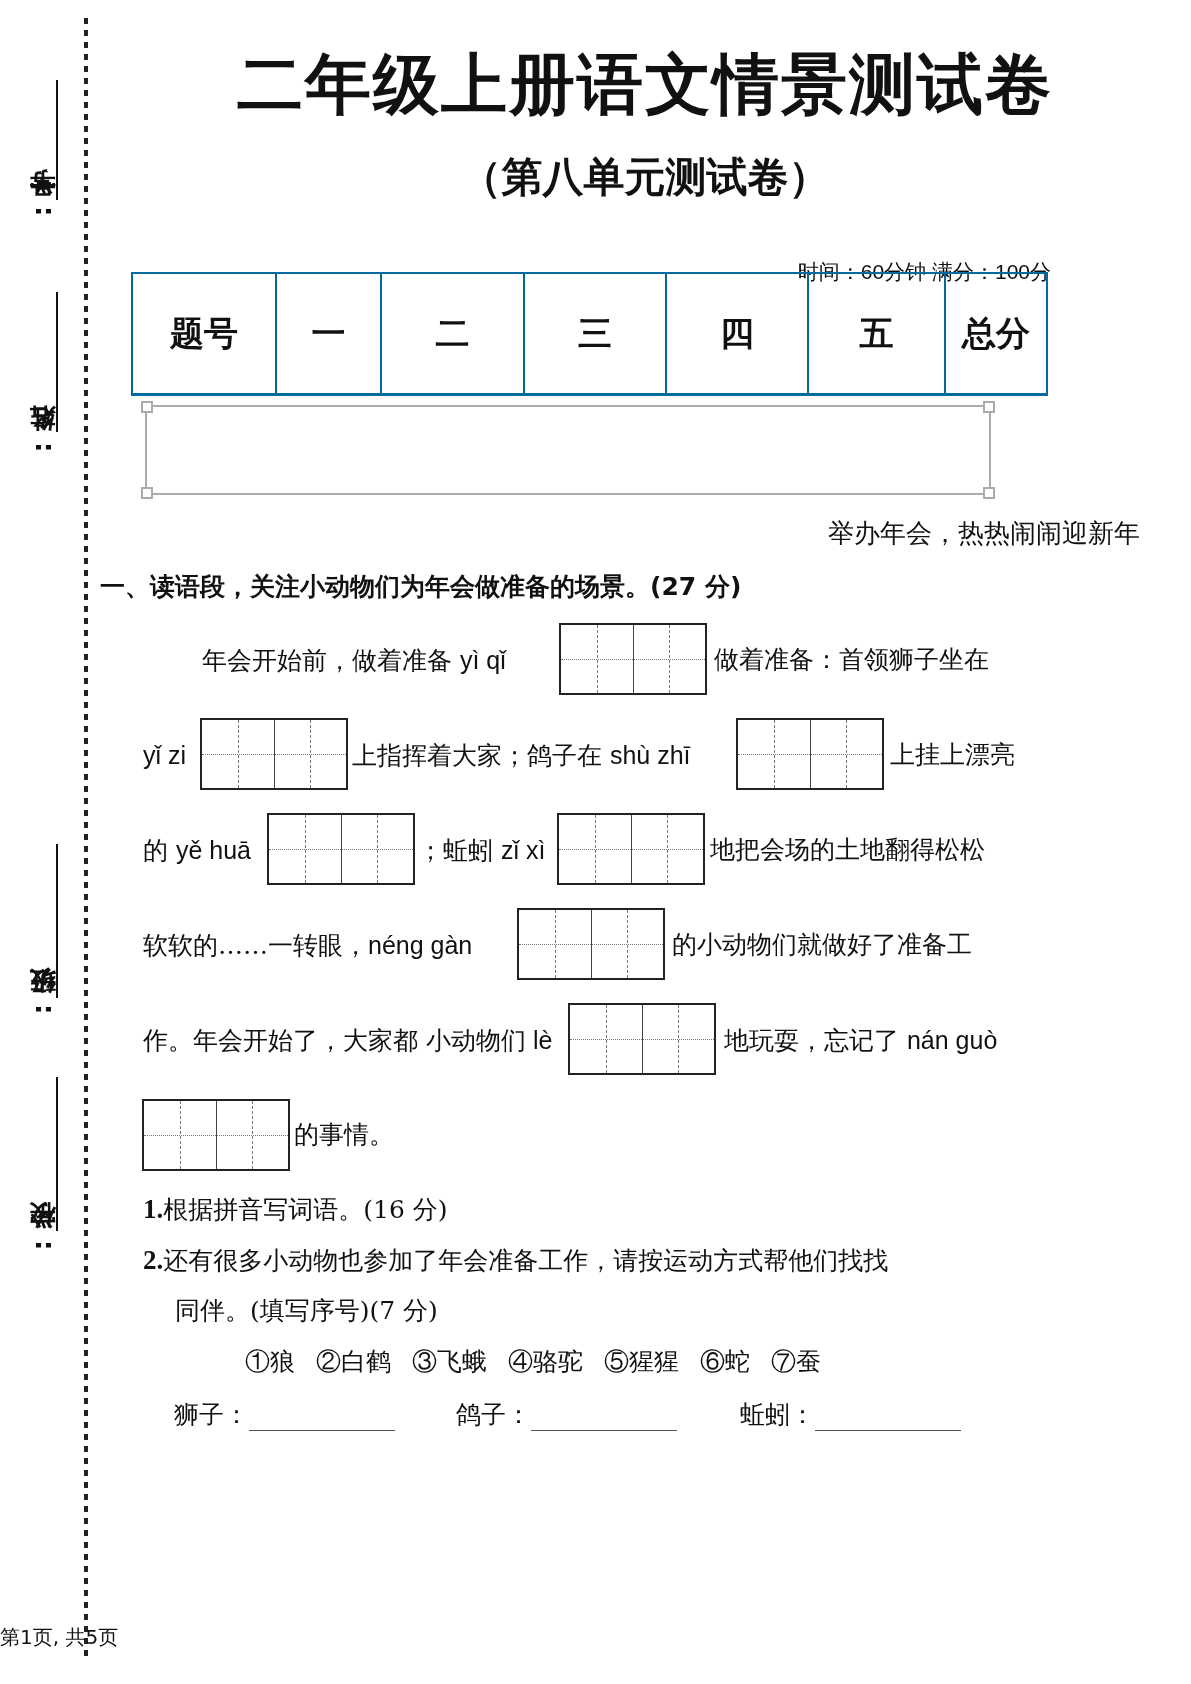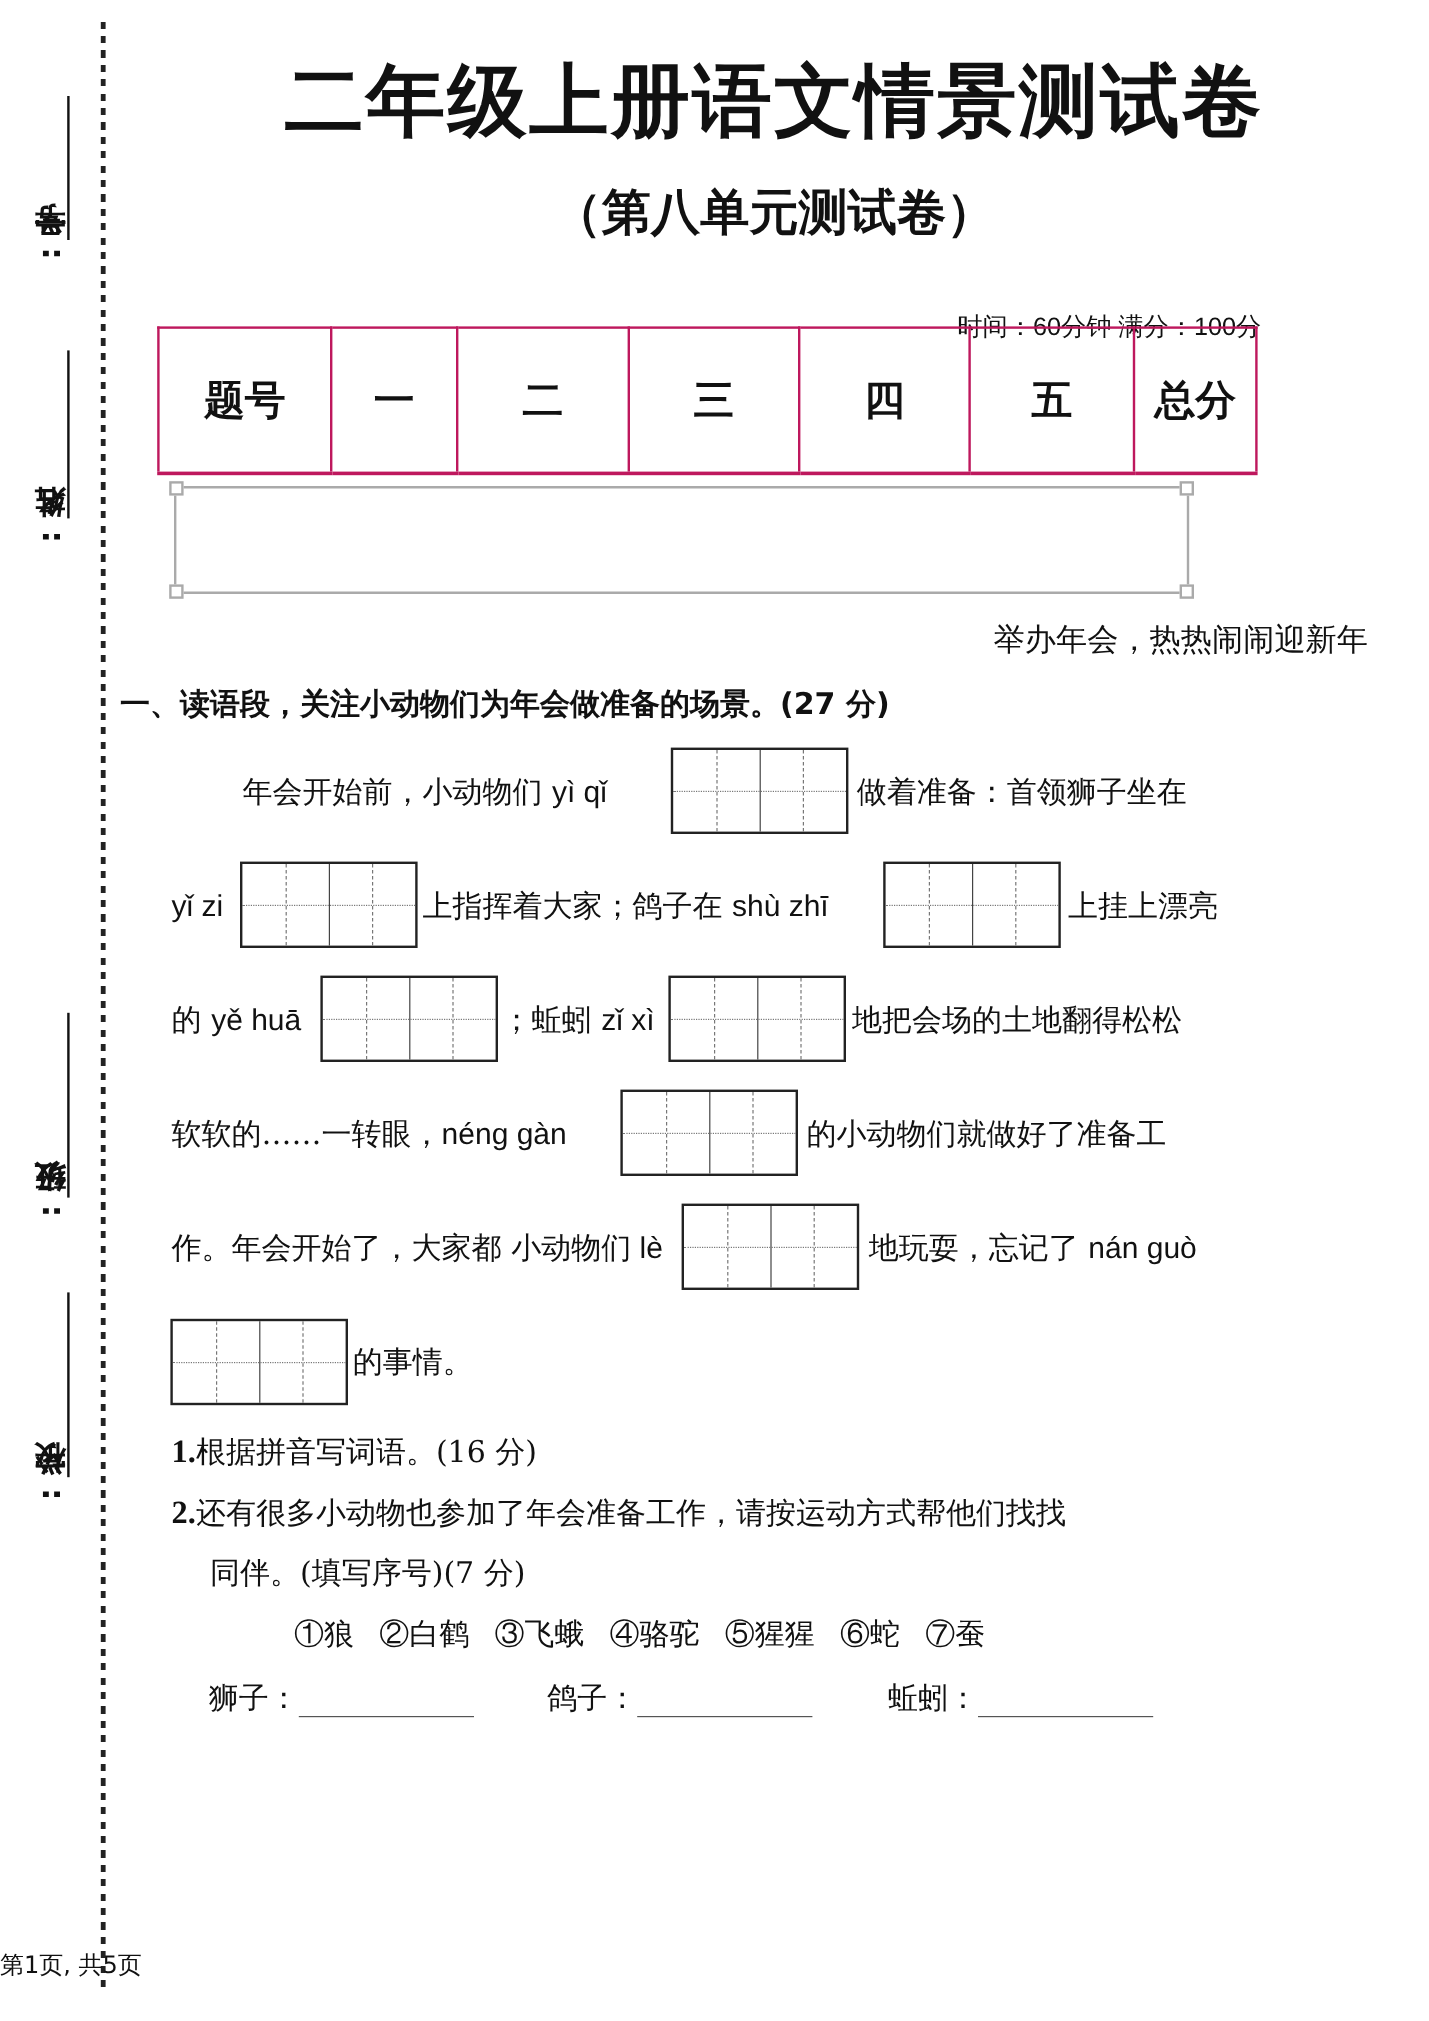--- a/index.html
+++ b/index.html
@@ -34,21 +34,21 @@
   .meta {
     position: absolute; right: 140px; top: 258px; font-size: 21px;
     font-family: "Liberation Sans", sans-serif;
   }
 
   table.score {
     position: absolute; left: 131px; top: 272px; width: 917px; height: 124px;
     border-collapse: collapse;
   }
   table.score td {
-    border: 2px solid #be185d; text-align: center; vertical-align: middle;
+    border: 2px solid #0369a1; text-align: center; vertical-align: middle;
     font-size: 34px; font-family: "DejaVu Serif", serif; font-weight: bold;
   }
   table.score tr:first-child td { border-bottom-width: 3px; }
 
   .intro-box {
     position: absolute; left: 145px; top: 405px; width: 846px; height: 90px;
     border: 2px solid #aaa; border-radius: 6px;
     padding: 14px 18px; box-sizing: border-box;
     font-size: 24px; font-weight: bold; line-height: 36px;
     font-family: "DejaVu Serif", serif;
@@ -145,21 +145,21 @@
   <span class="corner" style="left:-6px;top:-6px"></span>
   <span class="corner" style="right:-6px;top:-6px"></span>
   <span class="corner" style="left:-6px;bottom:-6px"></span>
   <span class="corner" style="right:-6px;bottom:-6px"></span>
 </div>
 
 <div class="section-title">举办年会，热热闹闹迎新年</div>
 <div class="q-heading">一、读语段，关注小动物们为年会做准备的场景。(27 分)</div>
 
 <div class="line-text" style="left:202px;top:645px">
-  <span>年会开始前，小动物们</span>
+  <span>年会开始前，做着准备</span>
   <span class="pinyin">yì qǐ</span>
 </div>
 <div class="tian" style="left:559px;top:623px">
     <div class="cell"></div>
     <div class="cell"></div>
   </div>
 <div class="line-text" style="left:714px;top:645px">做着准备：首领狮子坐在</div>
 
 <div class="line-text pinyin" style="left:143px;top:740px">yǐ zi</div>
 <div class="tian" style="left:200px;top:718px">

